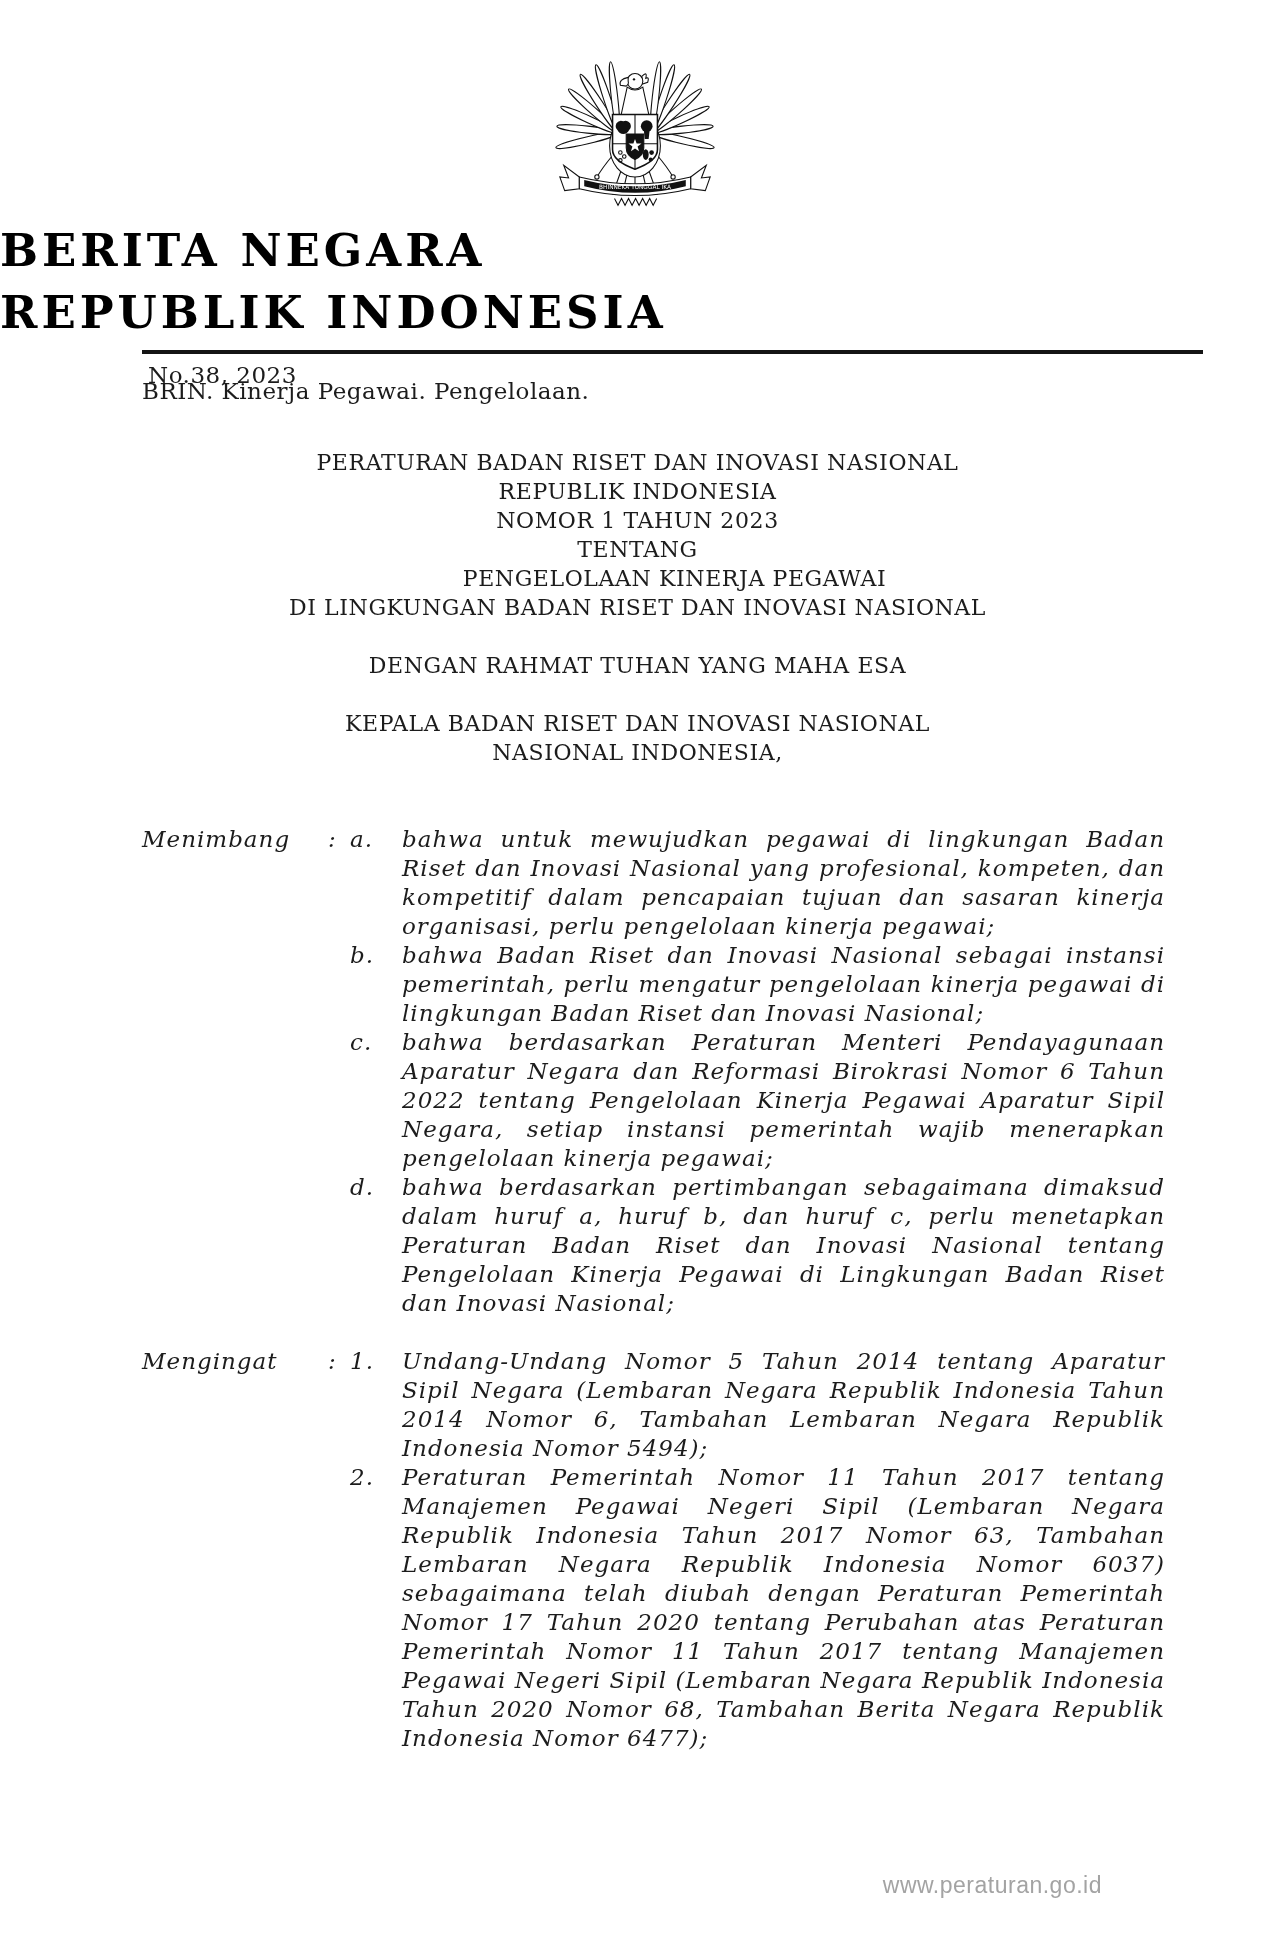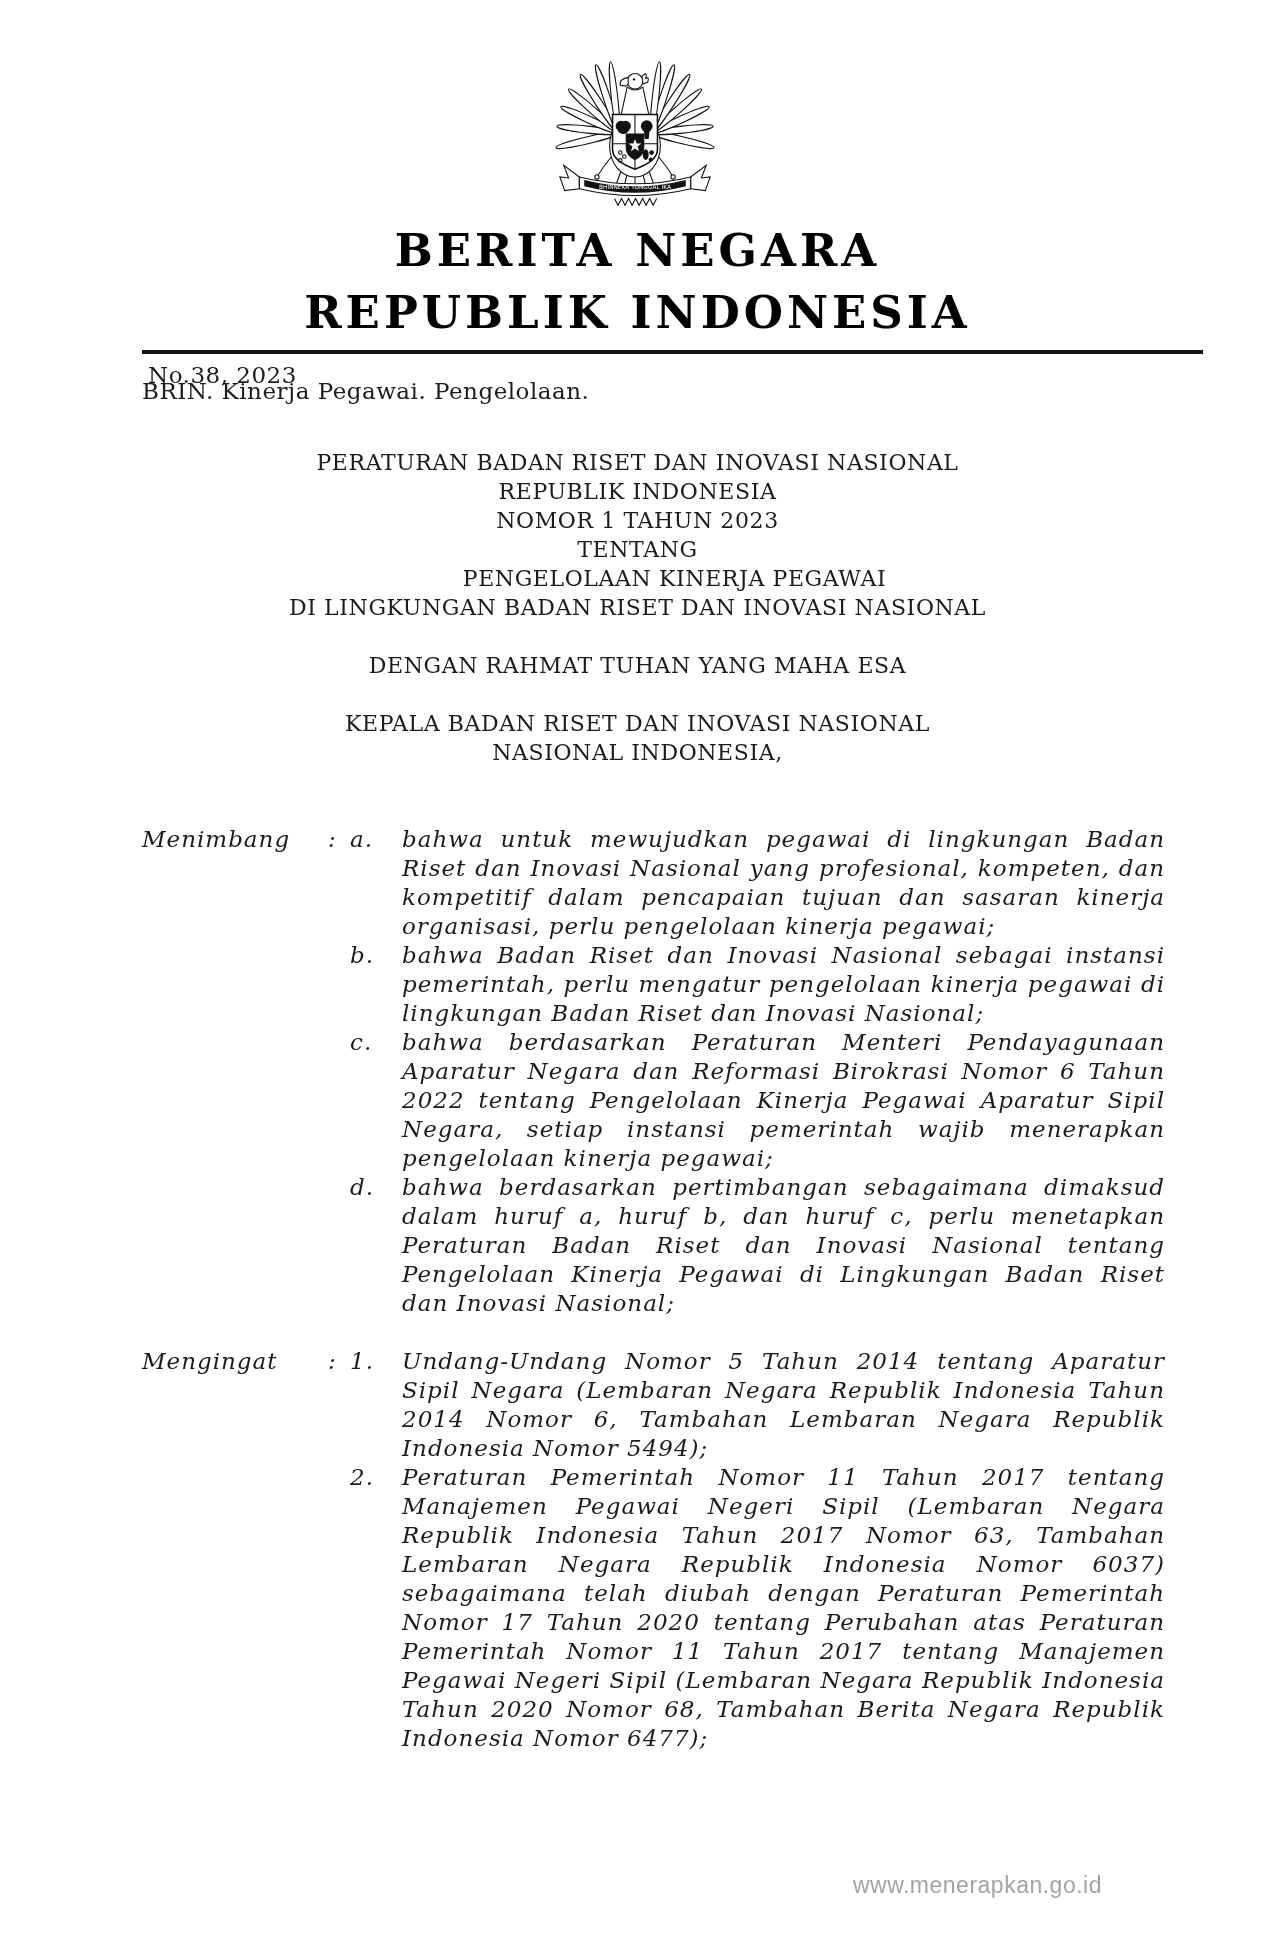--- a/index.html
+++ b/index.html
@@ -9,21 +9,20 @@
     margin:0 auto;
     background:#ffffff;
     font-family:"DejaVu Serif","Liberation Serif",serif;
     color:#1c1c1c;
     overflow:hidden;
   }
   
   .emblem{position:absolute;left:552px;top:56px;width:166px;height:156px;}
   .masthead{
     position:absolute;top:220px;left:0;width:100%;
-    text-align:center;
     font-weight:bold;font-size:45px;line-height:62px;
     letter-spacing:4px;color:#000;
   }
   .rule{
     position:absolute;left:142px;top:350px;width:1061px;height:4px;
     background:#141414;
   }
   .issue-row{
     position:absolute;left:142px;top:361px;width:1061px;height:29px;
     font-size:23px;line-height:29px;letter-spacing:0.5px;
@@ -181,15 +180,15 @@
       <div class="marker">1.</div>
       <div class="itext">Undang-Undang Nomor 5 Tahun 2014 tentang Aparatur Sipil Negara (Lembaran Negara Republik Indonesia Tahun 2014 Nomor 6, Tambahan Lembaran Negara Republik Indonesia Nomor 5494);</div>
       <div class="label"></div>
         <div class="colon"></div>
       <div class="marker">2.</div>
       <div class="itext">Peraturan Pemerintah Nomor 11 Tahun 2017 tentang Manajemen Pegawai Negeri Sipil (Lembaran Negara Republik Indonesia Tahun 2017 Nomor 63, Tambahan Lembaran Negara Republik Indonesia Nomor 6037) sebagaimana telah diubah dengan Peraturan Pemerintah Nomor 17 Tahun 2020 tentang Perubahan atas Peraturan Pemerintah Nomor 11 Tahun 2017 tentang Manajemen Pegawai Negeri Sipil (Lembaran Negara Republik Indonesia Tahun 2020 Nomor 68, Tambahan Berita Negara Republik Indonesia Nomor 6477);</div>
     </div>
 
   </div>
 
-  <div class="footer-url">www.menerapkan.go.id</div>
+  <div class="footer-url">www.peraturan.go.id</div>
 
 </div>
 
 </body></html>

